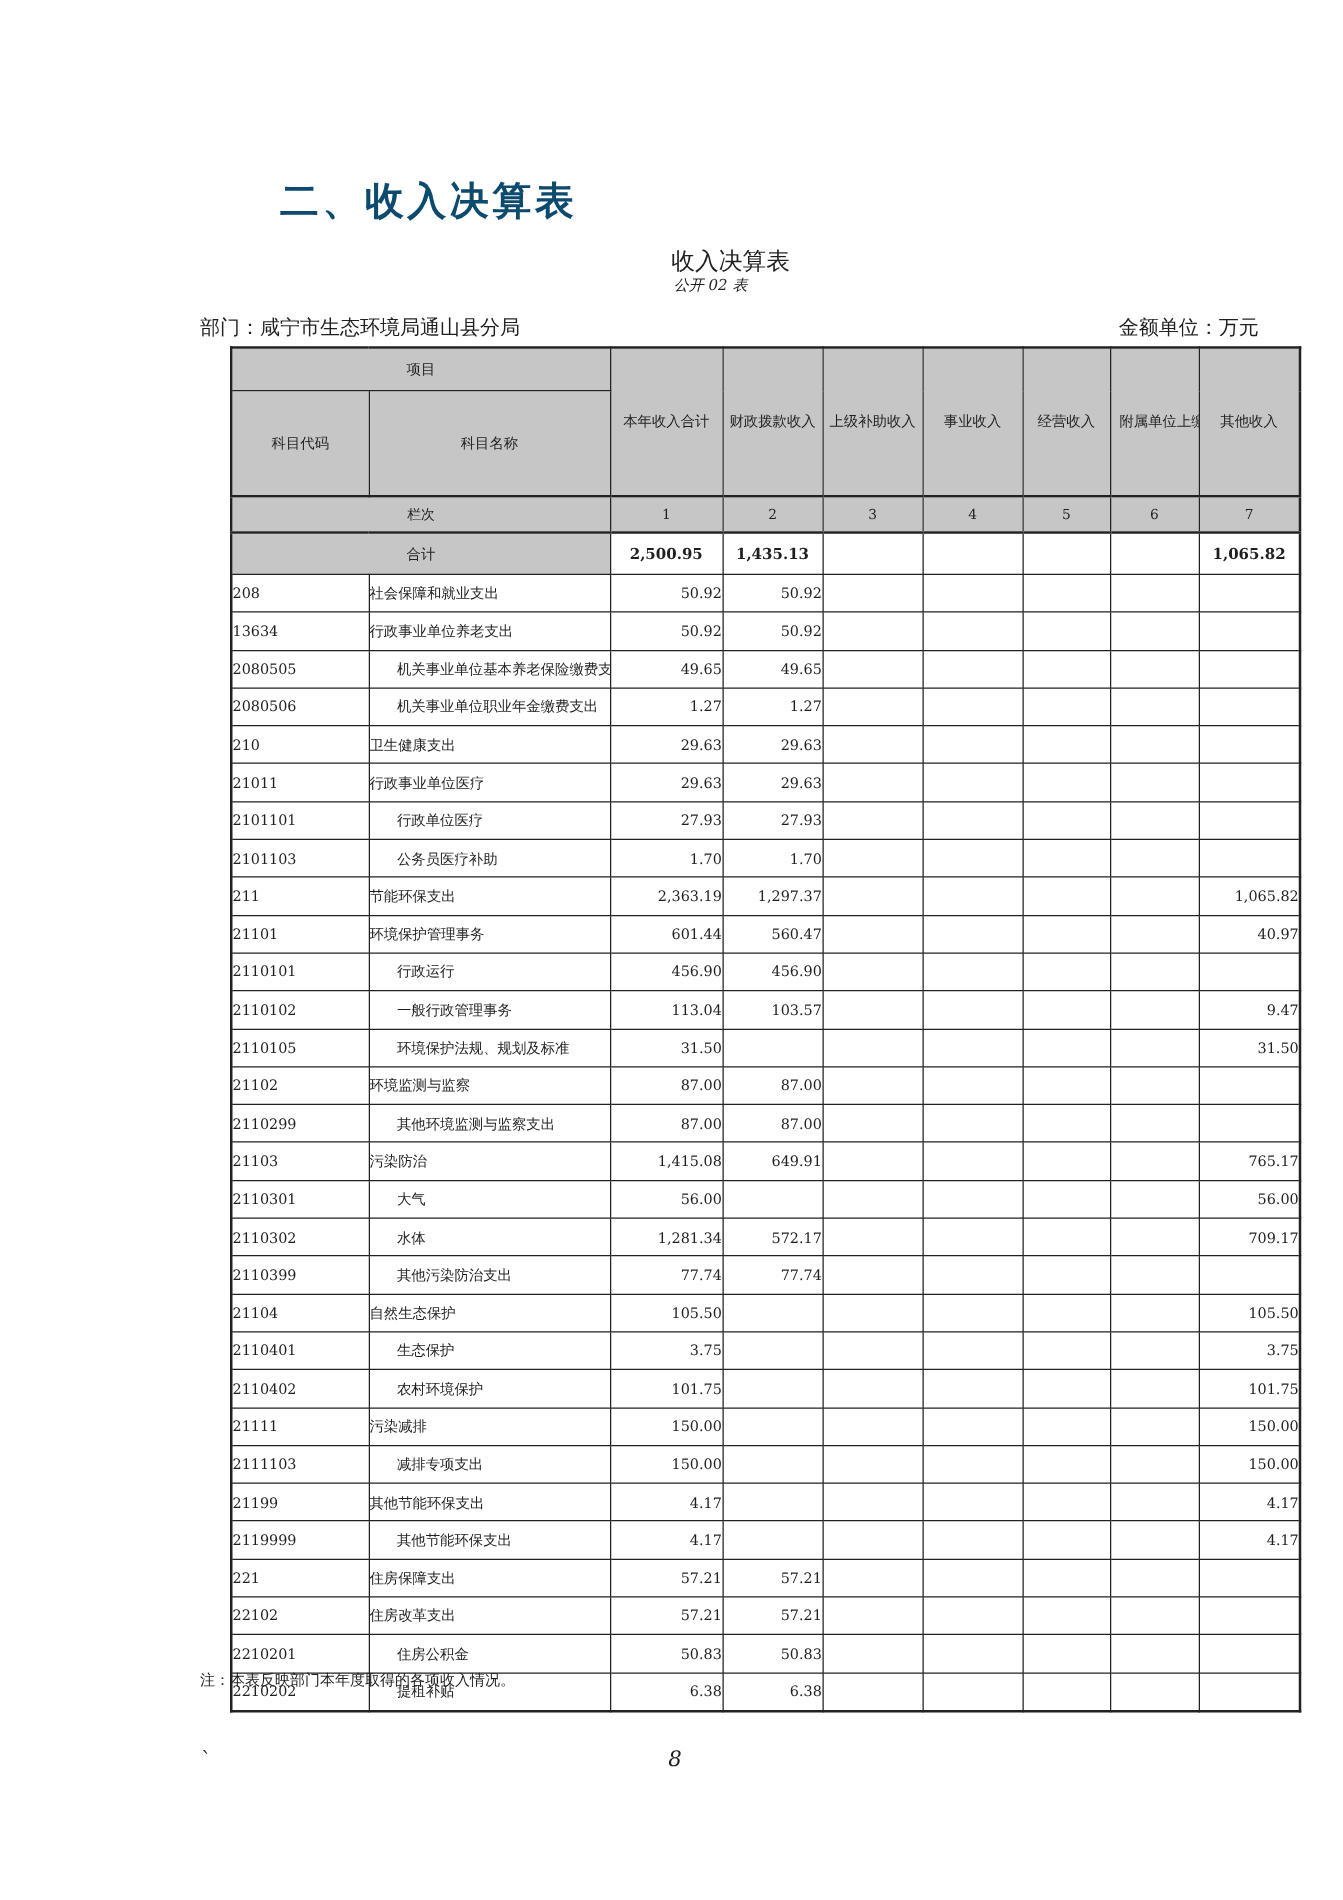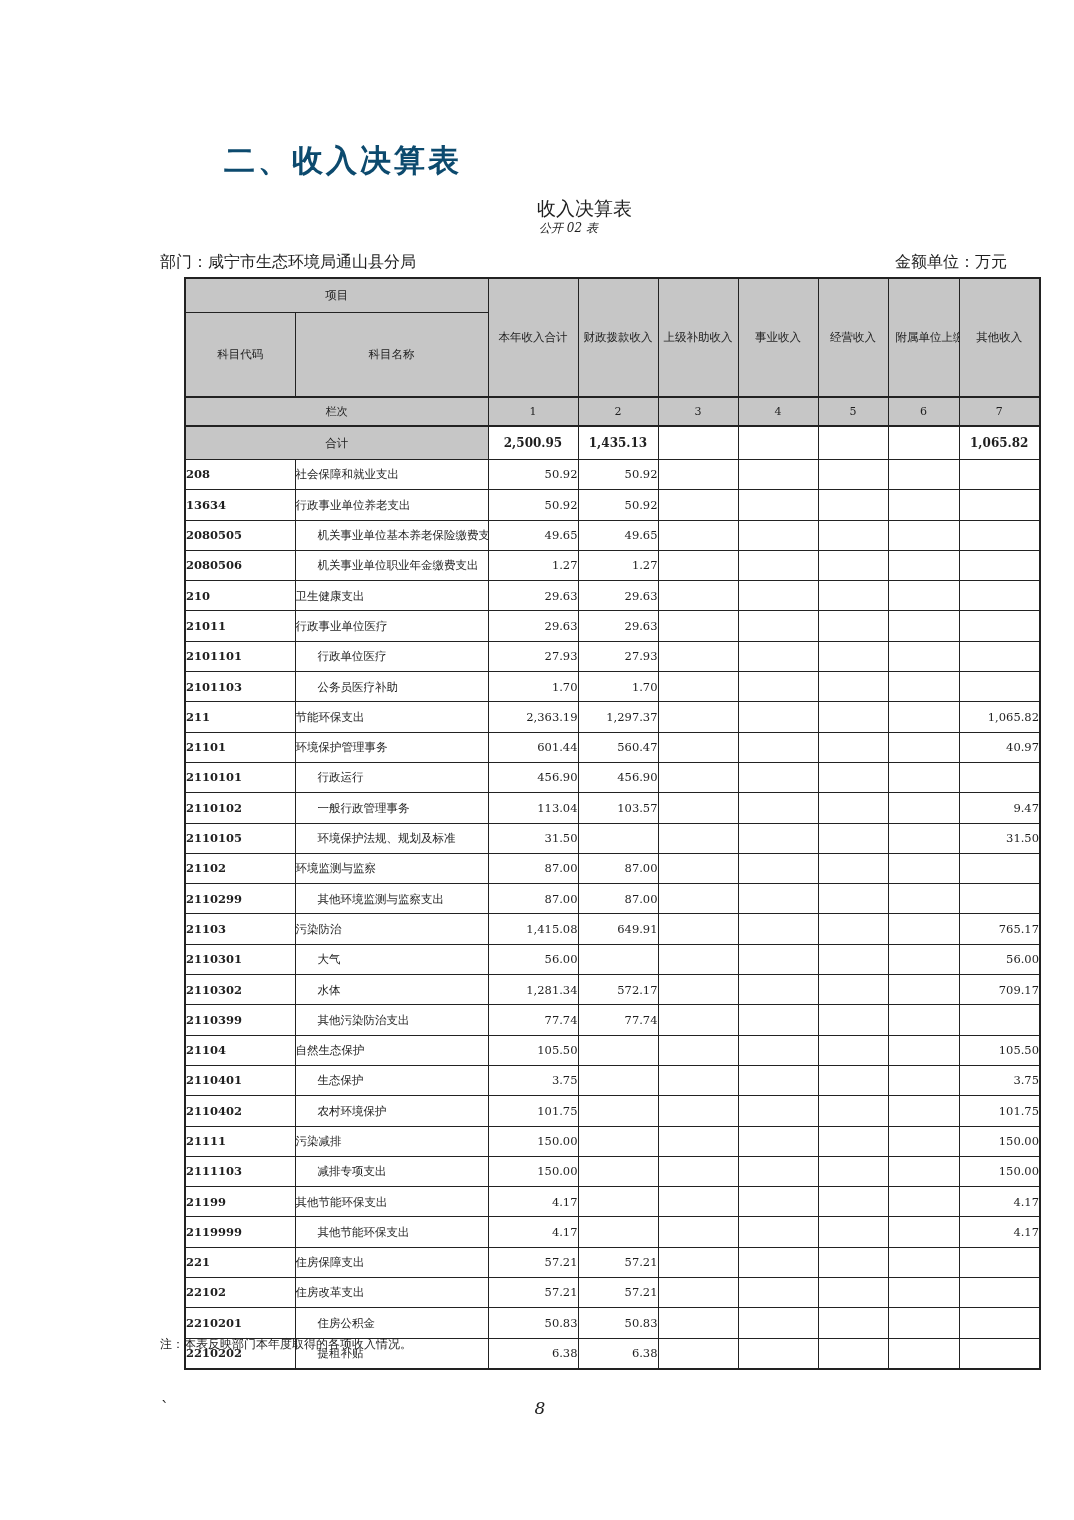--- a/index.html
+++ b/index.html
@@ -32,21 +32,21 @@
     border:2px solid #222;
     margin-left:32px;
   }
   table.grid td{
     border:1px solid #222;font-size:11.5px;line-height:1.25;
     overflow:hidden;white-space:nowrap;padding:0;color:#1f1f1f;
   }
   td.gray{background:#c6c6c6;}
   td.center{text-align:center;}
   td.num{text-align:right;padding-right:10px;}
-  td.code{text-align:left;padding-left:8px;font-size:11px;font-weight:bold;}
+  td.code{text-align:left;padding-left:8px;font-size:11px;}
   td.name{text-align:left;padding-left:8px;}
   td.name.ind{padding-left:22px;}
   td.hdr{white-space:normal;text-align:center;font-size:12px;}
   td.hdr.wrapleft{text-align:left;padding-left:7px;padding-right:6px;}
   tr.r-proj td{height:33px;}
   tr.r-sub td{height:83px;}
   tr.r-lanci td{height:27px;border-top-width:2px;font-size:11px;}
   tr.r-total td{height:32px;border-top-width:2px;}
   tr.r-total td.num{font-weight:bold;font-size:12px;text-align:center;}
   tr.r-data td{height:29.3px;}

